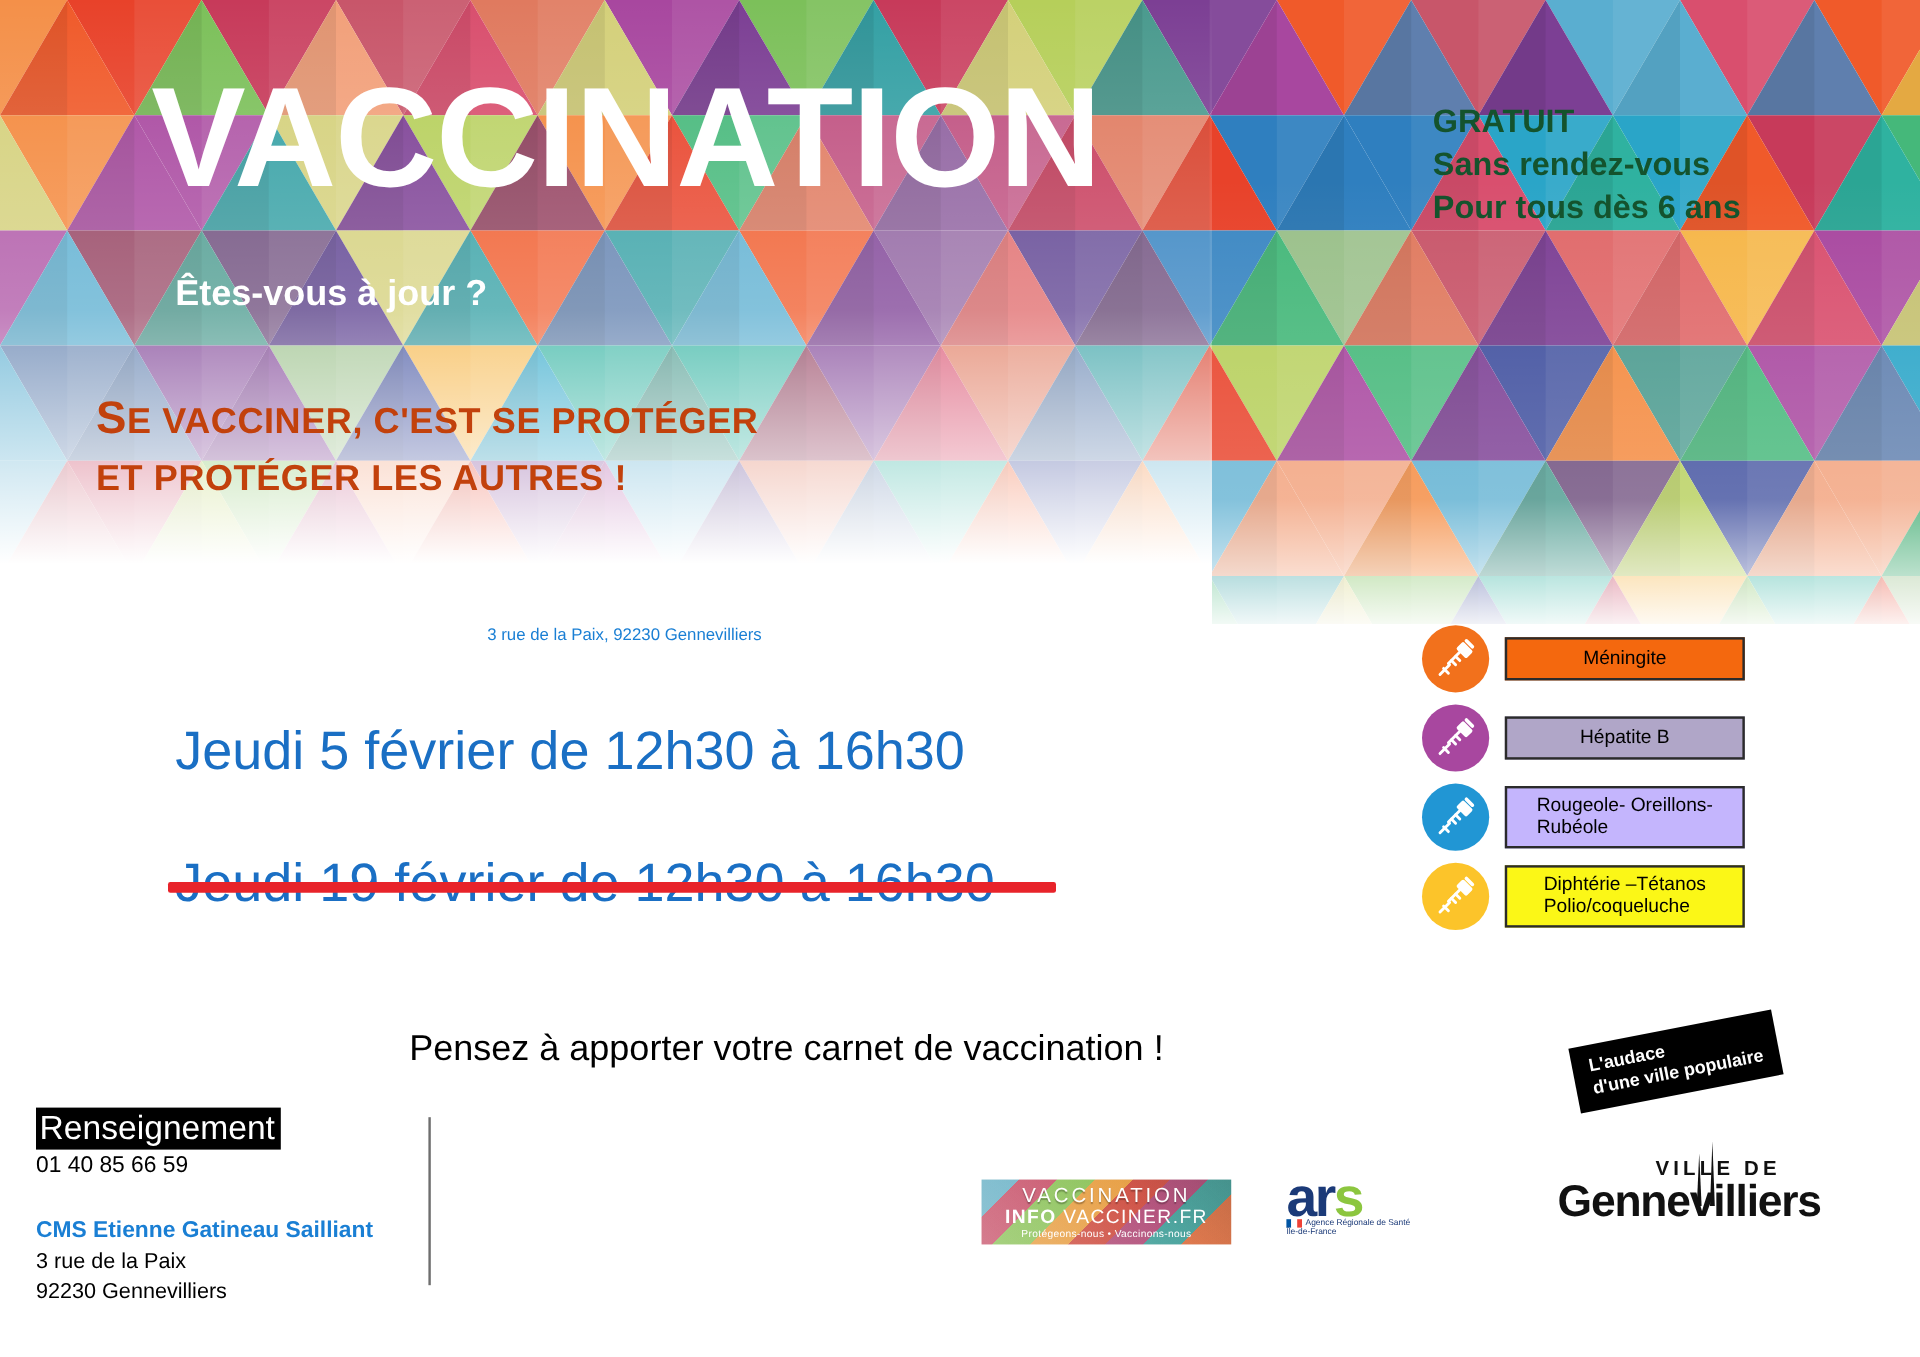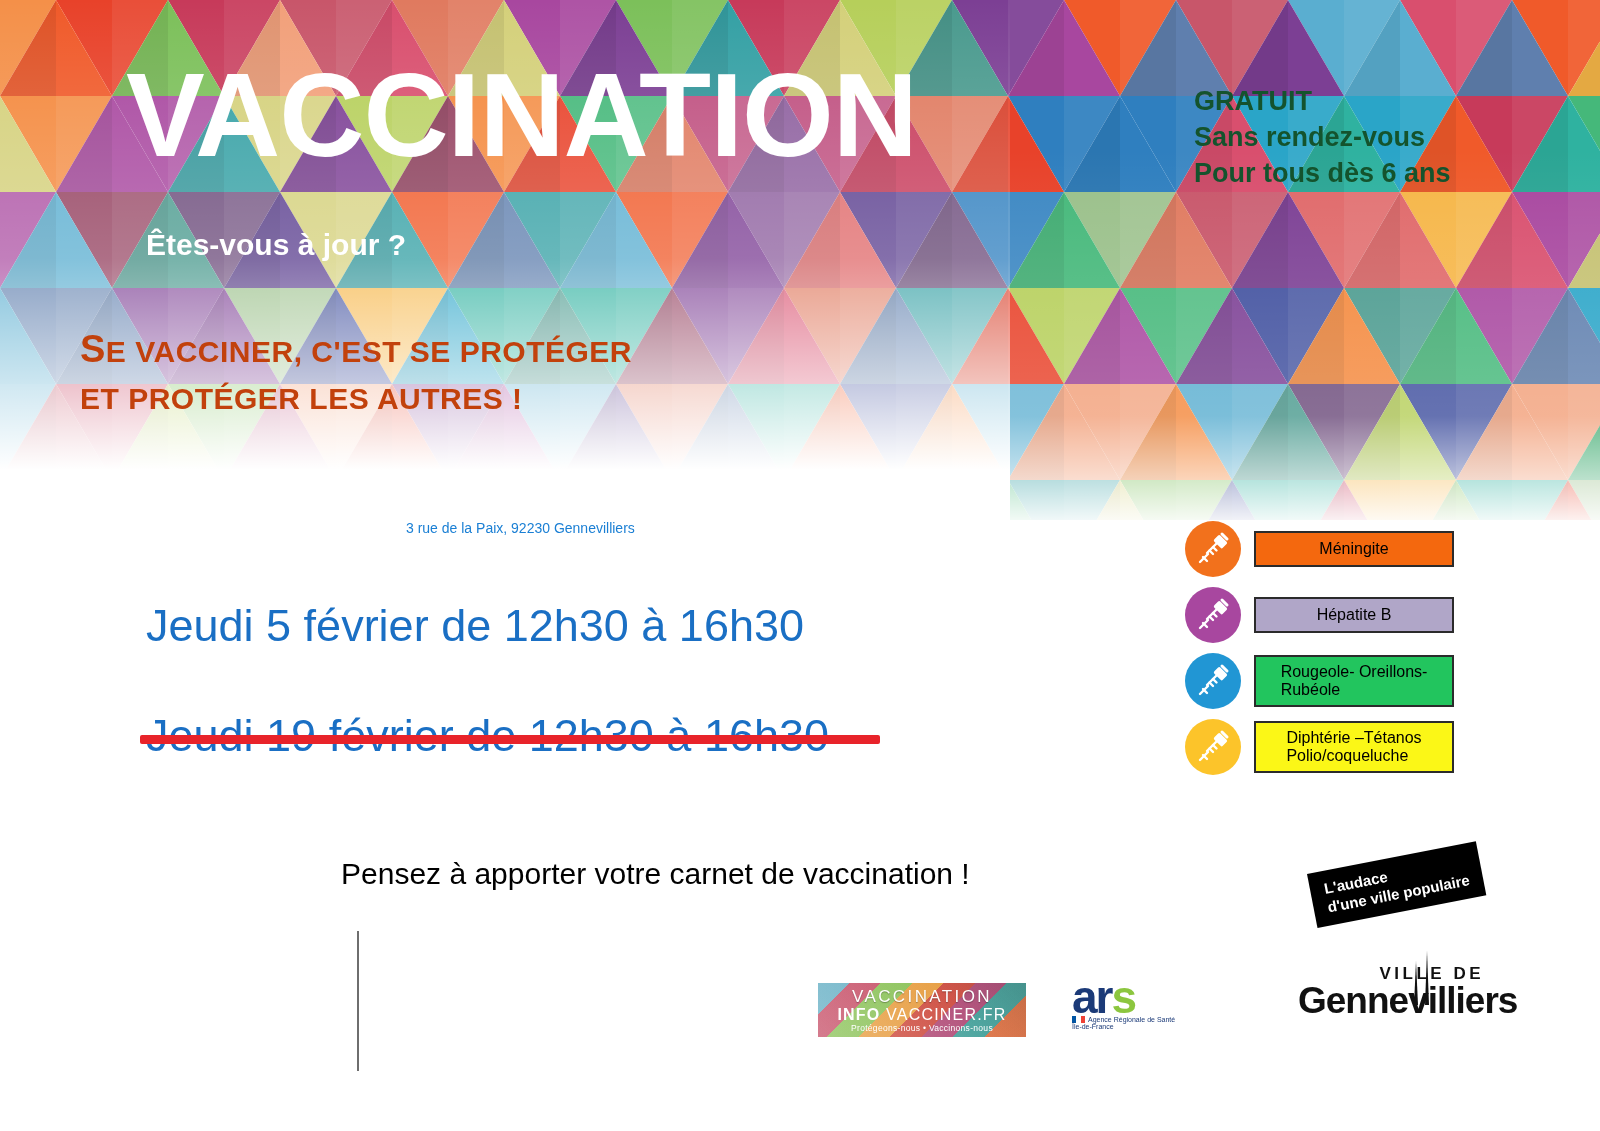--- a/index.html
+++ b/index.html
@@ -908,21 +908,21 @@
             <line x1="6" y1="32" x2="14" y2="24"></line>
             <line x1="9" y1="27" x2="13" y2="31"></line>
             <line x1="13" y1="23" x2="23" y2="13"></line>
             <line x1="15.5" y1="20.5" x2="19" y2="24"></line>
             <line x1="19" y1="17" x2="22.5" y2="20.5"></line>
           </g>
           <rect x="20.5" y="7.5" width="12" height="8.5" rx="1.6" transform="rotate(45 26.5 11.7)" fill="#ffffff"></rect>
           <line x1="28" y1="4" x2="33" y2="9" stroke="#ffffff" stroke-width="3" stroke-linecap="round"></line>
         </svg>
       </span>
-      <span class="legend-box lb-h2" style="background:#22c55e">
+      <span class="legend-box lb-h2" style="background:#c4b5fd">
         <span>
           <span>Rougeole- Oreillons-</span><br>
           <span>Rubéole</span>
         </span>
       </span>
     </div>
 
     <div class="legend-row">
       <span class="syr-circle" style="background:#fcc42a">
         <svg width="38" height="38" viewBox="0 0 38 38" aria-hidden="true">
@@ -939,20 +939,29 @@
       </span>
       <span class="legend-box lb-h2" style="background:#fbf717">
         <span>
           <span>Diphtérie –Tétanos</span><br>
           <span>Polio/coqueluche</span>
         </span>
       </span>
     </div>
   </div>
 
+  <div class="info-block">
+    <div class="info-title">Renseignement</div>
+    <div class="info-phone">01 40 85 66 59</div>
+    <div class="info-cms">CMS Etienne Gatineau Sailliant</div>
+    <div class="info-addr">
+      <div>3 rue de la Paix</div>
+      <div>92230 Gennevilliers</div>
+    </div>
+  </div>
   <div class="vsep"></div>
 
   <div class="logo-vis">
     <div class="lv1">VACCINATION</div>
     <div class="lv2"><b>INFO</b><span> VACCINER.FR</span></div>
     <div class="lv3">Protégeons-nous • Vaccinons-nous</div>
   </div>
 
   <div class="logo-ars">
     <div class="ars-word"><span>ar</span><span class="g">s</span></div>

